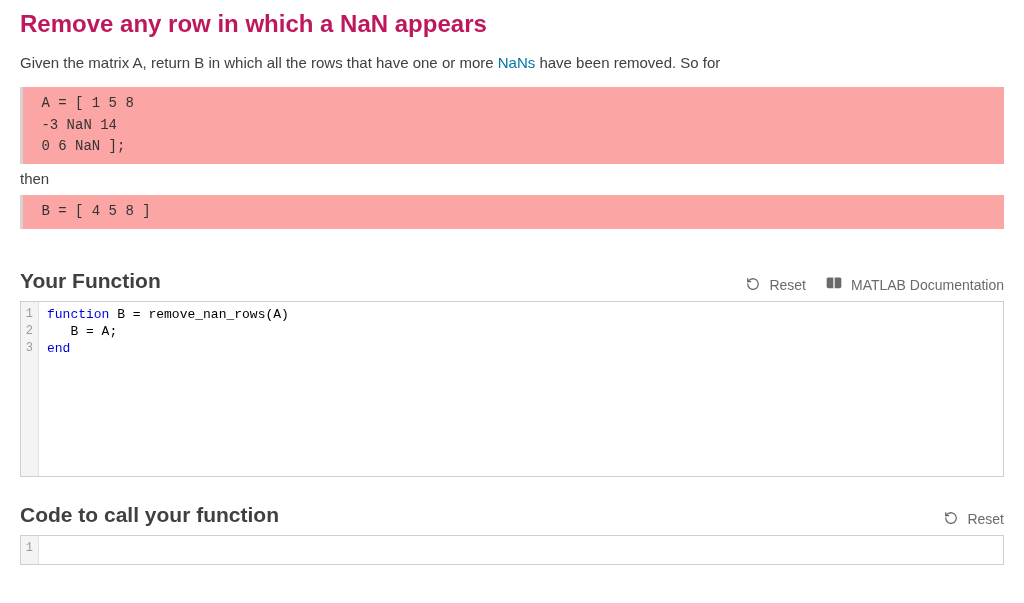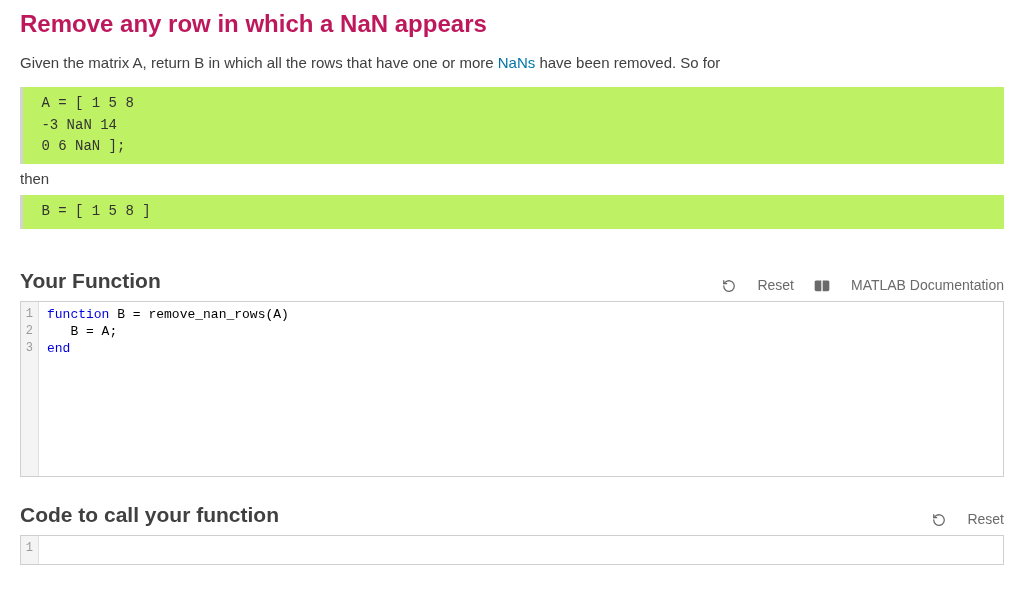--- a/index.html
+++ b/index.html
@@ -29,21 +29,21 @@
     margin: 1px 0 14px 0;
     line-height: 1.4;
   }
   a.link {
     color: #0076a8;
     text-decoration: none;
   }
   pre.code-sample {
     font-family: Menlo, Consolas, "Courier New", monospace;
     font-size: 14px;
-    background: #bef264;
+    background: #fca5a5;
     border-left: 3px solid #d4d4d4;
     padding: 6px 10px;
     margin: 0 0 6px 0;
     line-height: 1.55;
     color: #333;
     white-space: pre;
   }
   .then {
     font-size: 15px;
     color: #404040;
@@ -64,22 +64,22 @@
   }
   .section-actions {
     display: flex;
     gap: 20px;
     align-items: center;
     color: #6a6a6a;
     font-size: 14px;
   }
   .action-link {
     display: inline-flex;
-    align-items: flex-end;
-    gap: 21px;
+    align-items: flex-start;
+    gap: 9px;
     color: #6a6a6a;
     cursor: pointer;
   }
   .action-link svg { display: block; }
   .editor {
     border: 1px solid #cfcfcf;
     background: #fff;
     display: flex;
     font-family: Menlo, Consolas, "Courier New", monospace;
     font-size: 13px;
@@ -121,21 +121,21 @@
   <p class="desc">
     <span>Given the matrix A, return B in which all the rows that have one or more </span><a class="link">NaNs</a><span> have been removed. So for</span>
   </p>
 
   <pre class="code-sample"> A = [ 1 5 8
  -3 NaN 14
  0 6 NaN ];</pre>
 
   <div class="then">then</div>
 
-  <pre class="code-sample"> B = [ 1 5 8 ]</pre>
+  <pre class="code-sample"> B = [ 4 5 8 ]</pre>
 
   <div class="section-head">
     <h2>Your Function</h2>
     <div class="section-actions">
       <span class="action-link">
         <span>
           <svg width="14" height="14" viewBox="0 0 24 24" fill="none" stroke="#6a6a6a" stroke-width="2.2" stroke-linecap="round" stroke-linejoin="round">
             <path d="M3 12a9 9 0 1 0 3-6.7L3 8"></path>
             <polyline points="3 3 3 8 8 8"></polyline>
           </svg>

